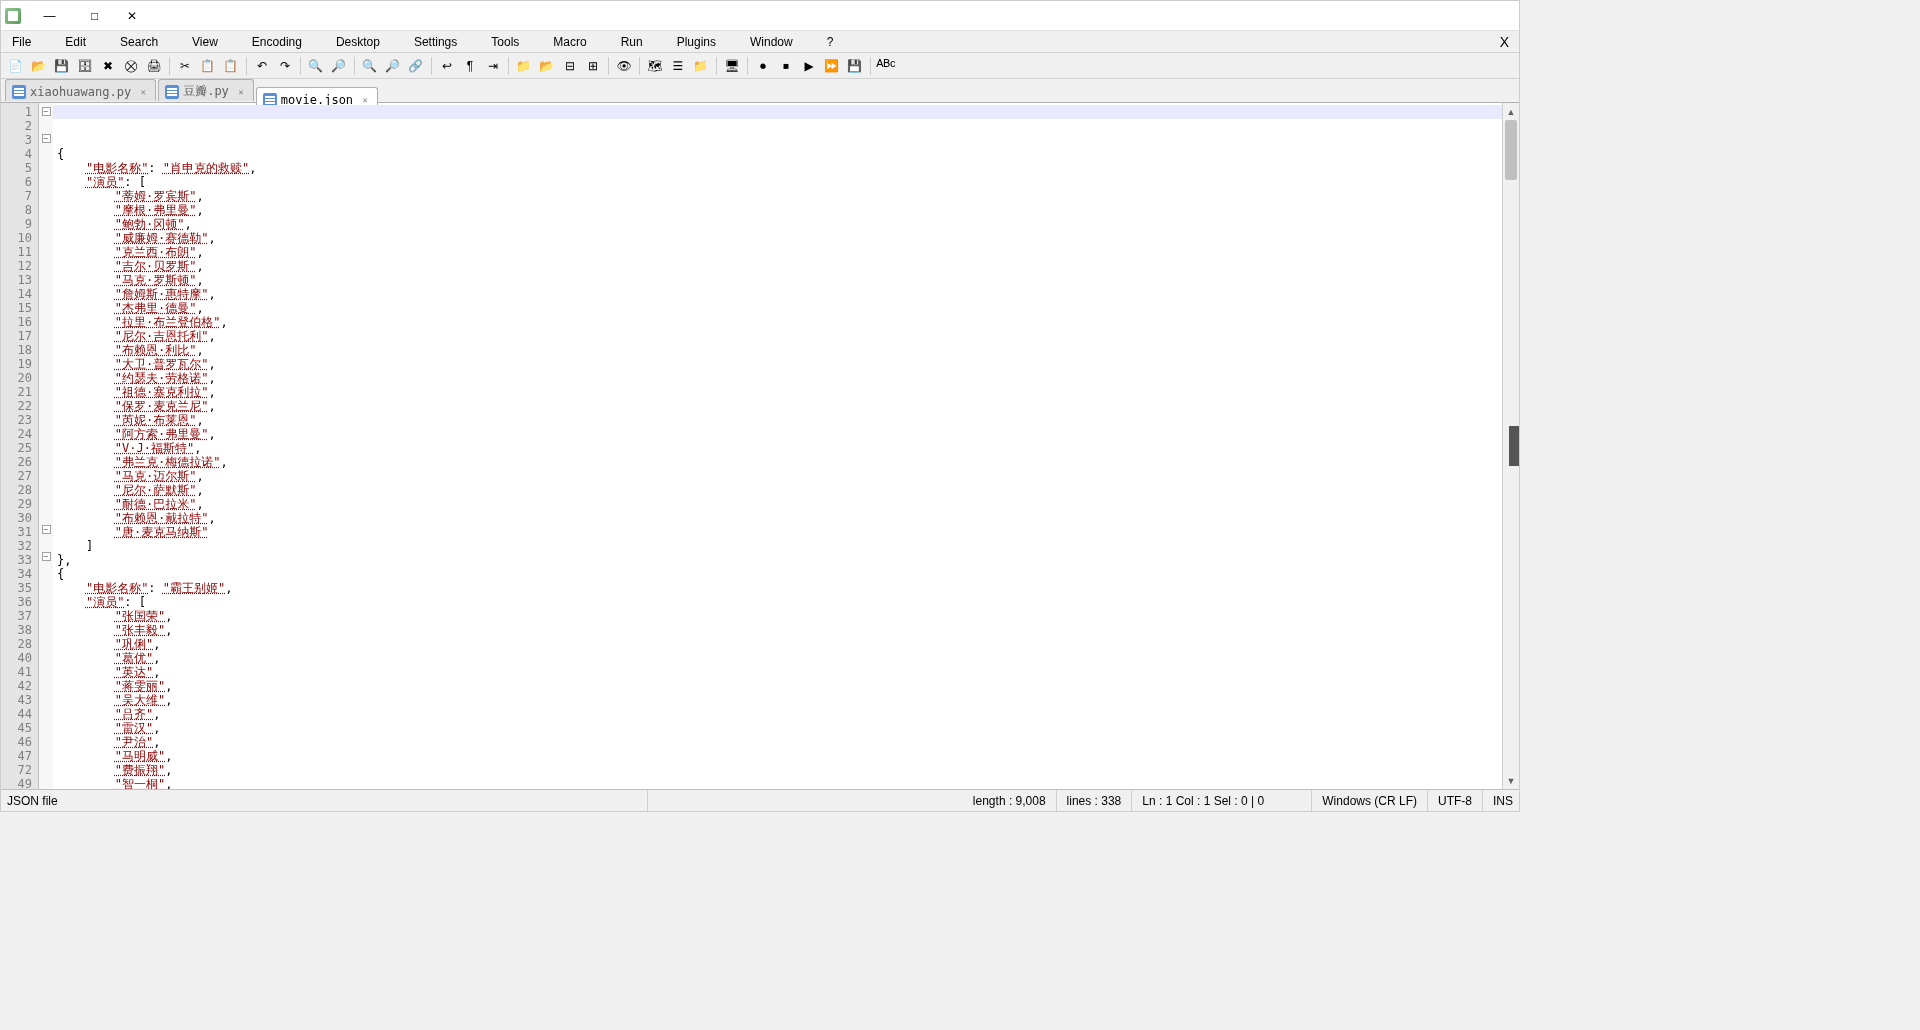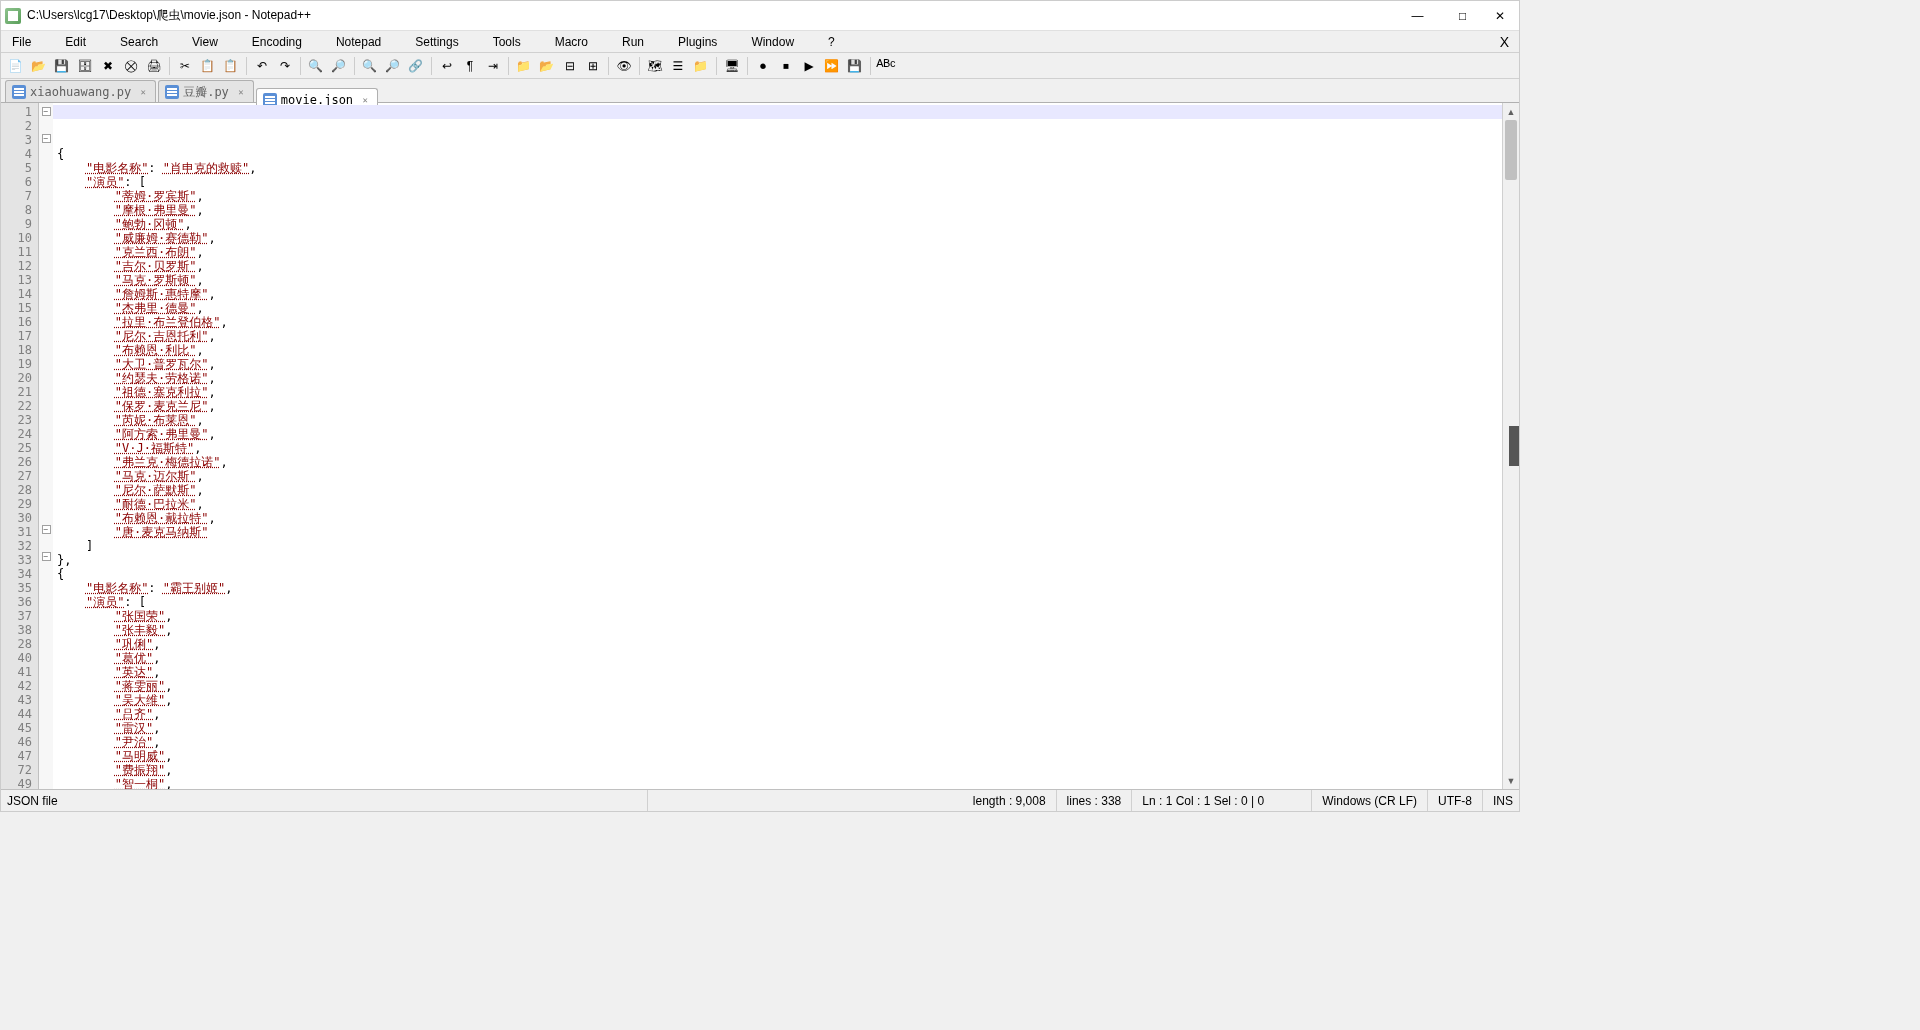--- a/index.html
+++ b/index.html
@@ -15,21 +15,21 @@
 .titlebar .winbtn.close-x { width: 30px; }
 
 .menubar { height: 22px; display: flex; align-items: center; padding: 0 4px; background: #f0f0f0; border-bottom: 1px solid #d0d0d0; gap: 20px; }
 .menubar .menu-item { padding: 2px 7px; color: #000; }
 .menubar .menu-close { margin-left: auto; padding: 0 6px; font-size: 14px; }
 
 .toolbar { height: 26px; display: flex; align-items: center; padding: 2px 4px; background: #f0f0f0; border-bottom: 1px solid #d0d0d0; gap: 1px; }
 .tbtn { width: 22px; height: 22px; display: flex; align-items: center; justify-content: center; border: 1px solid transparent; }
 .tsep { width: 1px; height: 18px; background: #ccc; margin: 0 3px; }
 
-.tabbar { height: 24px; background: #f0f0f0; display: flex; align-items: center; padding: 0 4px; border-bottom: 1px solid #b0b0b0; }
+.tabbar { height: 24px; background: #f0f0f0; display: flex; align-items: flex-start; padding: 0 4px; border-bottom: 1px solid #b0b0b0; }
 .tab { height: 22px; padding: 2px 6px 0 6px; background: #e4e4e4; border: 1px solid #b0b0b0; border-bottom: none; margin-right: 2px; display: flex; align-items: center; font-family: Consolas, "Simsun", monospace; font-size: 12px; color: #606060; border-radius: 3px 3px 0 0; }
 .tab.active { background: #fff; color: #000; position: relative; top: 8px; }
 .tab .tab-icon { width: 14px; height: 14px; margin-right: 4px; background: #5a8fd6; border-radius: 2px; position: relative; }
 .tab .tab-icon::after { content: ""; position: absolute; left: 2px; top: 3px; width: 10px; height: 2px; background: #fff; box-shadow: 0 3px 0 #fff, 0 6px 0 #fff; }
 .tab .tab-close { margin-left: 6px; width: 12px; height: 12px; font-size: 9px; color: #888; display: flex; align-items: center; justify-content: center; }
 
 .editor-wrap { flex: 1; display: flex; overflow: hidden; }
 .gutter { width: 38px; background: #e4e4e4; border-right: 1px solid #c0c0c0; text-align: right; padding-right: 6px; font-family: Consolas, monospace; font-size: 12px; color: #808080; line-height: 14px; padding-top: 2px; }
 .fold-col { width: 14px; background: #f7f7f7; font-family: Consolas, monospace; font-size: 10px; color: #a04040; line-height: 14px; padding-top: 2px; text-align: center; }
 .fold-col .fbox { width: 9px; height: 9px; border: 1px solid #a0a0a0; margin: 2px auto; font-size: 8px; line-height: 7px; color: #606060; background: #fff; }
@@ -55,33 +55,32 @@
 .str { color: #8b0000; }
 .und { text-decoration: underline dotted #8b0000; }
 </style>
 </head>
 <body>
 
 <div class="window">
 
   <div class="titlebar">
     <div class="app-icon"></div>
-    <div class="title-text">C:\Users\lcg17\Desktop\爬虫\movie.json - Notepad++</div>
     <div class="winbtn">—</div>
     <div class="winbtn">□</div>
     <div class="winbtn close-x">✕</div>
   </div>
 
   <div class="menubar">
     <div class="menu-item">File</div>
     <div class="menu-item">Edit</div>
     <div class="menu-item">Search</div>
     <div class="menu-item">View</div>
     <div class="menu-item">Encoding</div>
-    <div class="menu-item">Notepad</div>
+    <div class="menu-item">Desktop</div>
     <div class="menu-item">Settings</div>
     <div class="menu-item">Tools</div>
     <div class="menu-item">Macro</div>
     <div class="menu-item">Run</div>
     <div class="menu-item">Plugins</div>
     <div class="menu-item">Window</div>
     <div class="menu-item">?</div>
     <div class="menu-close">X</div>
   </div>
 

